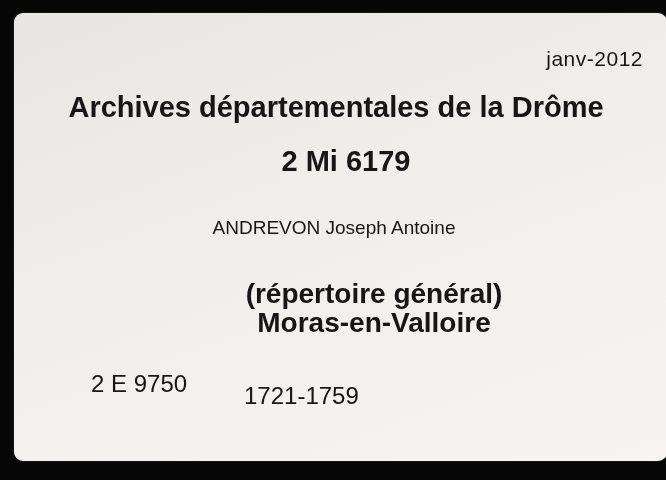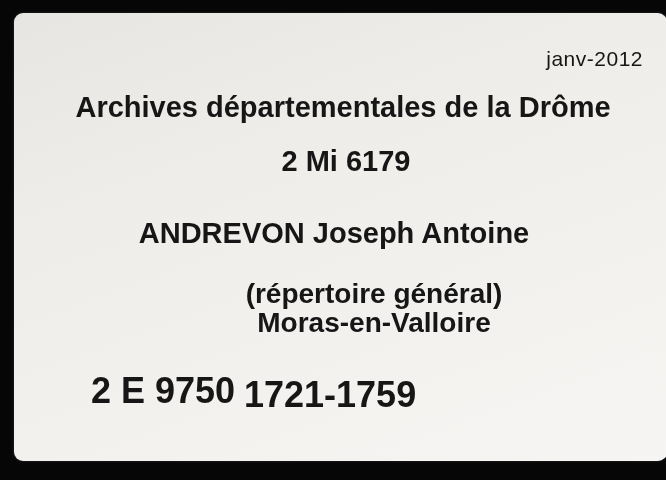--- a/index.html
+++ b/index.html
@@ -38,66 +38,65 @@
     font-weight: 400;
     letter-spacing: 0.5px;
     color: #2a2a2a;
   }
   .institution {
     top: 78px;
     left: 322px;
     transform: translateX(-50%);
     font-size: 29px;
     font-weight: 700;
-    margin-left: 7px;
   }
   .microfilm-ref {
     top: 132px;
     left: 332px;
     transform: translateX(-50%);
     font-size: 29px;
     font-weight: 700;
   }
   .notary-name {
     top: 204px;
     left: 320px;
     transform: translateX(-50%);
-    font-size: 29px;
-    font-weight: 700;
+    font-size: 19px;
+    font-weight: 400;
   }
   .place-block {
     top: 266px;
     left: 360px;
     transform: translateX(-50%);
     font-size: 28px;
     font-weight: 700;
     text-align: center;
     line-height: 1.05;
     white-space: nowrap;
     position: absolute;
   }
   .bottom-row {
     position: absolute;
     top: 357px;
     left: 0;
     width: 100%;
     height: 32px;
-    font-size: 36px;
-    font-weight: 700;
+    font-size: 24px;
+    font-weight: 400;
   }
   .series-ref {
     position: absolute;
     left: 77px;
     top: 0;
     white-space: nowrap;
   }
   .date-range {
     position: absolute;
     left: 230px;
-    top: 4px;
+    top: 12px;
     white-space: nowrap;
   }
 </style>
 </head>
 <body>
 
 <div class="stage">
   <div class="card">
 
     <span class="txt date-label">janv-2012</span>

